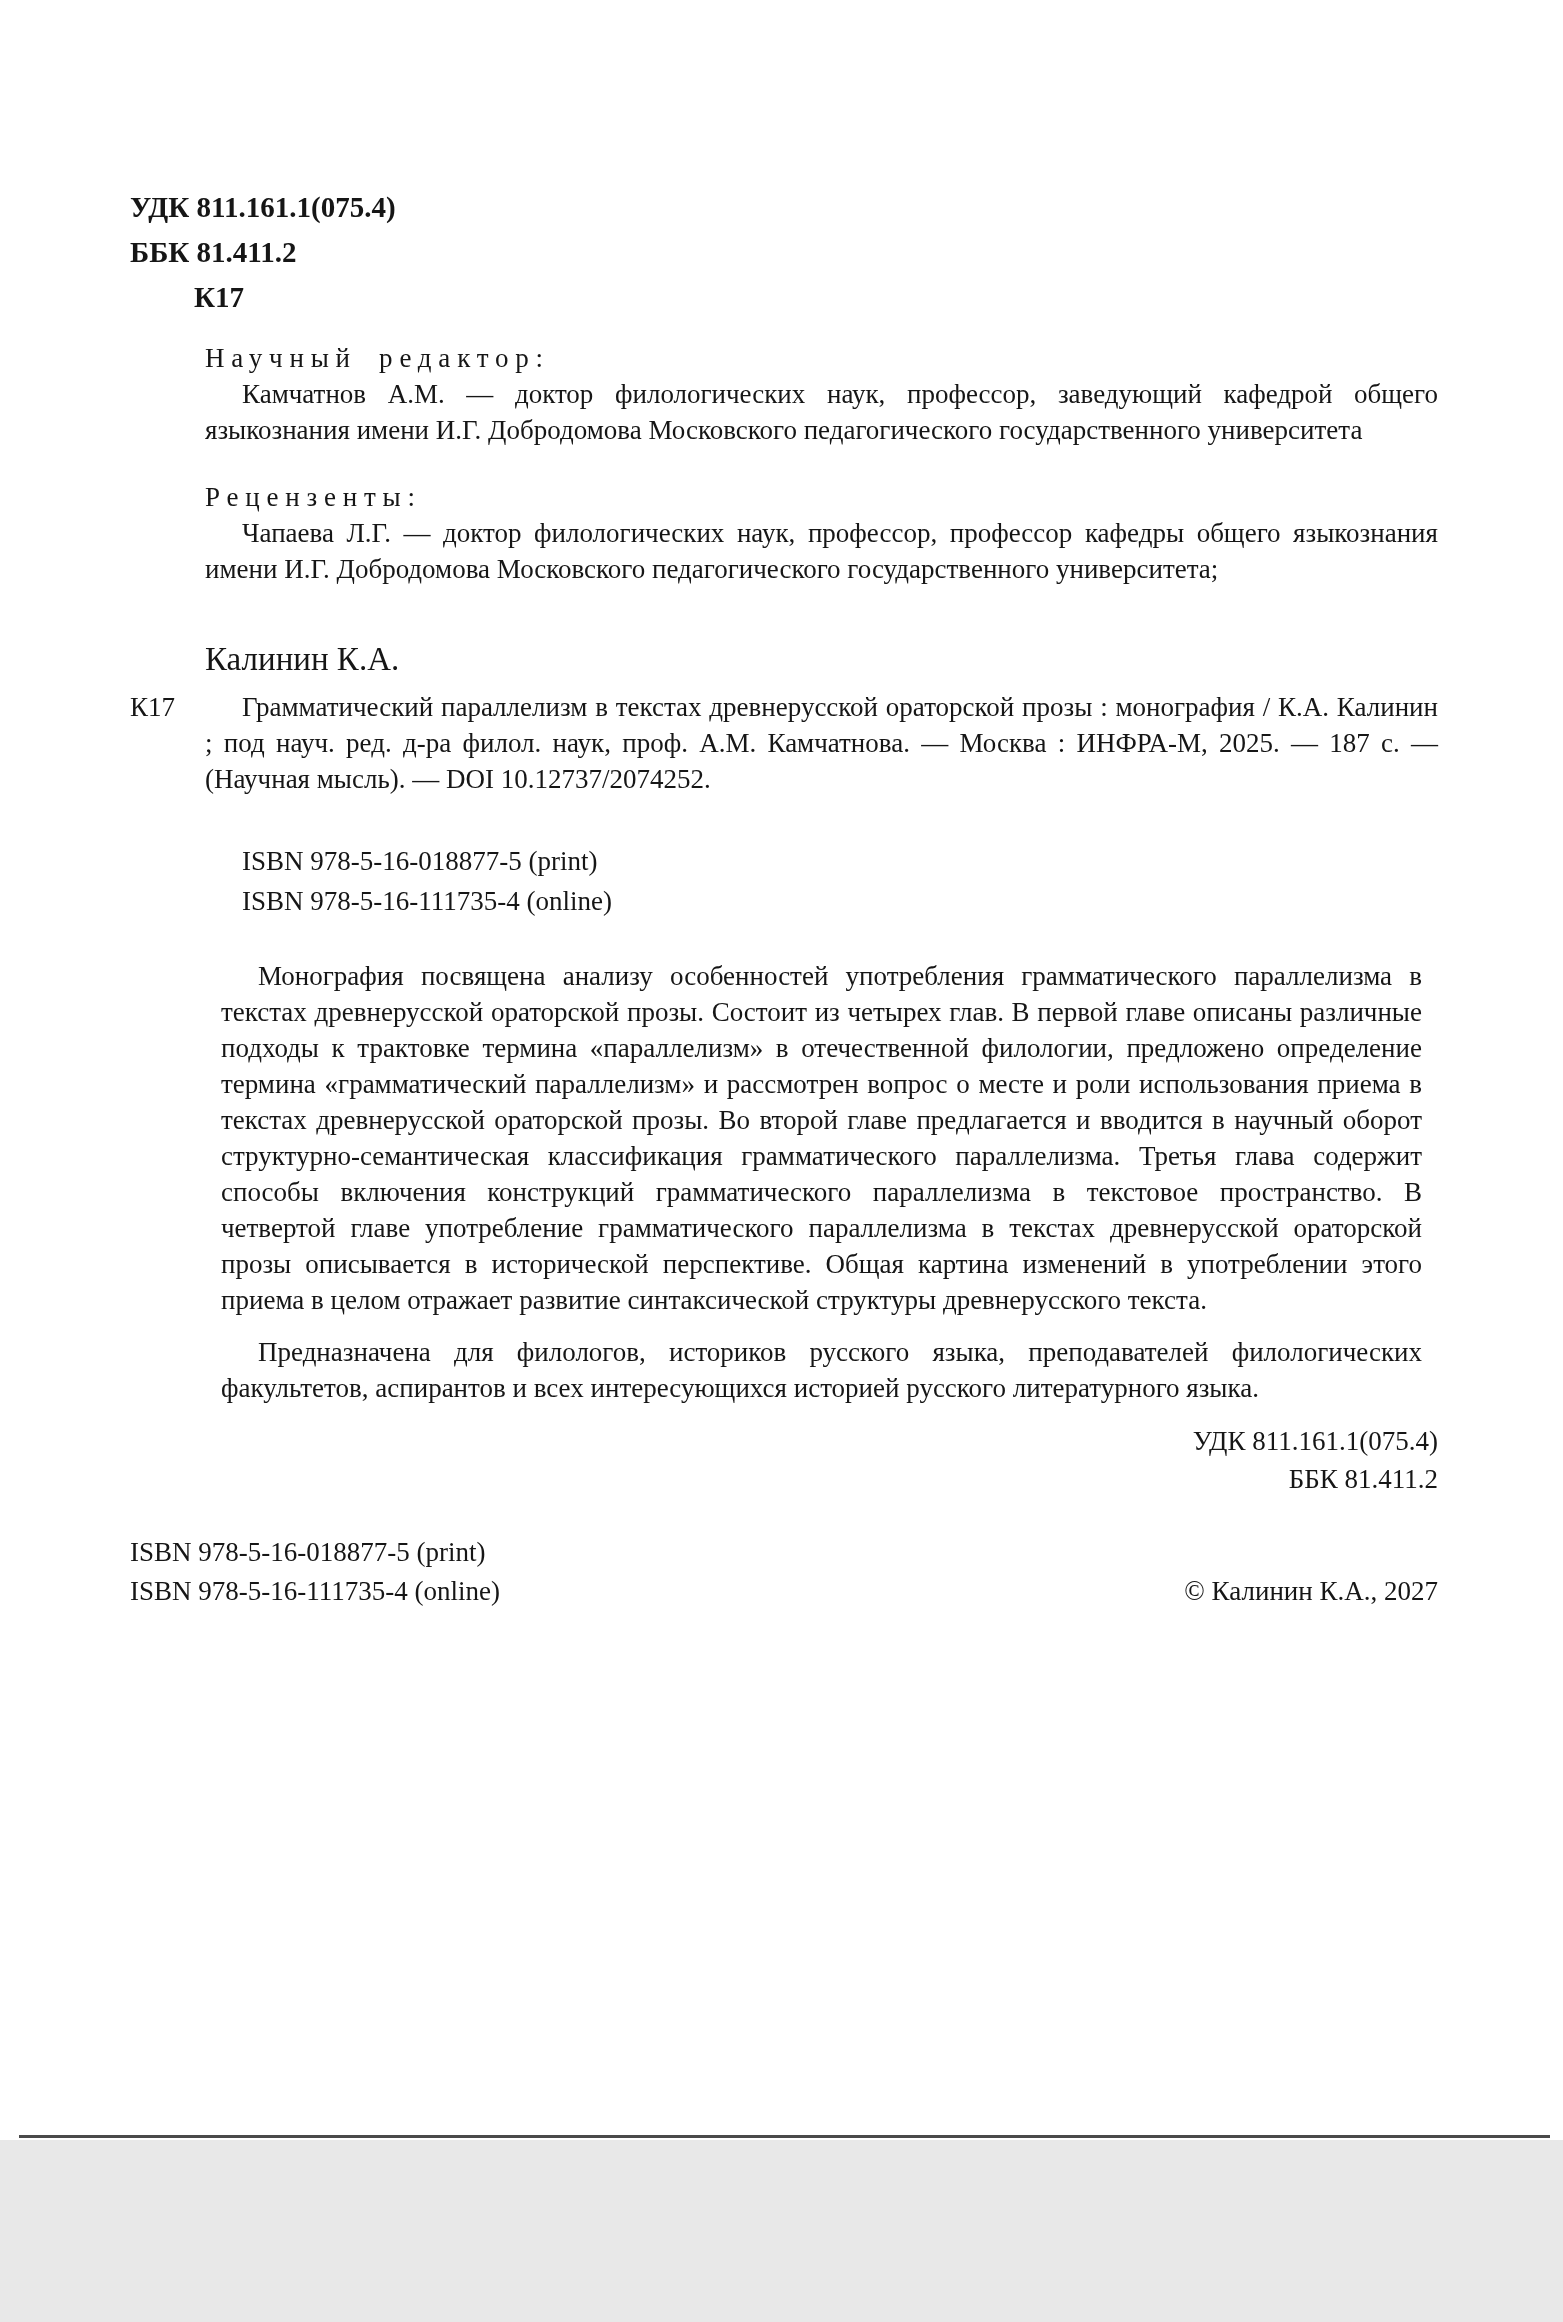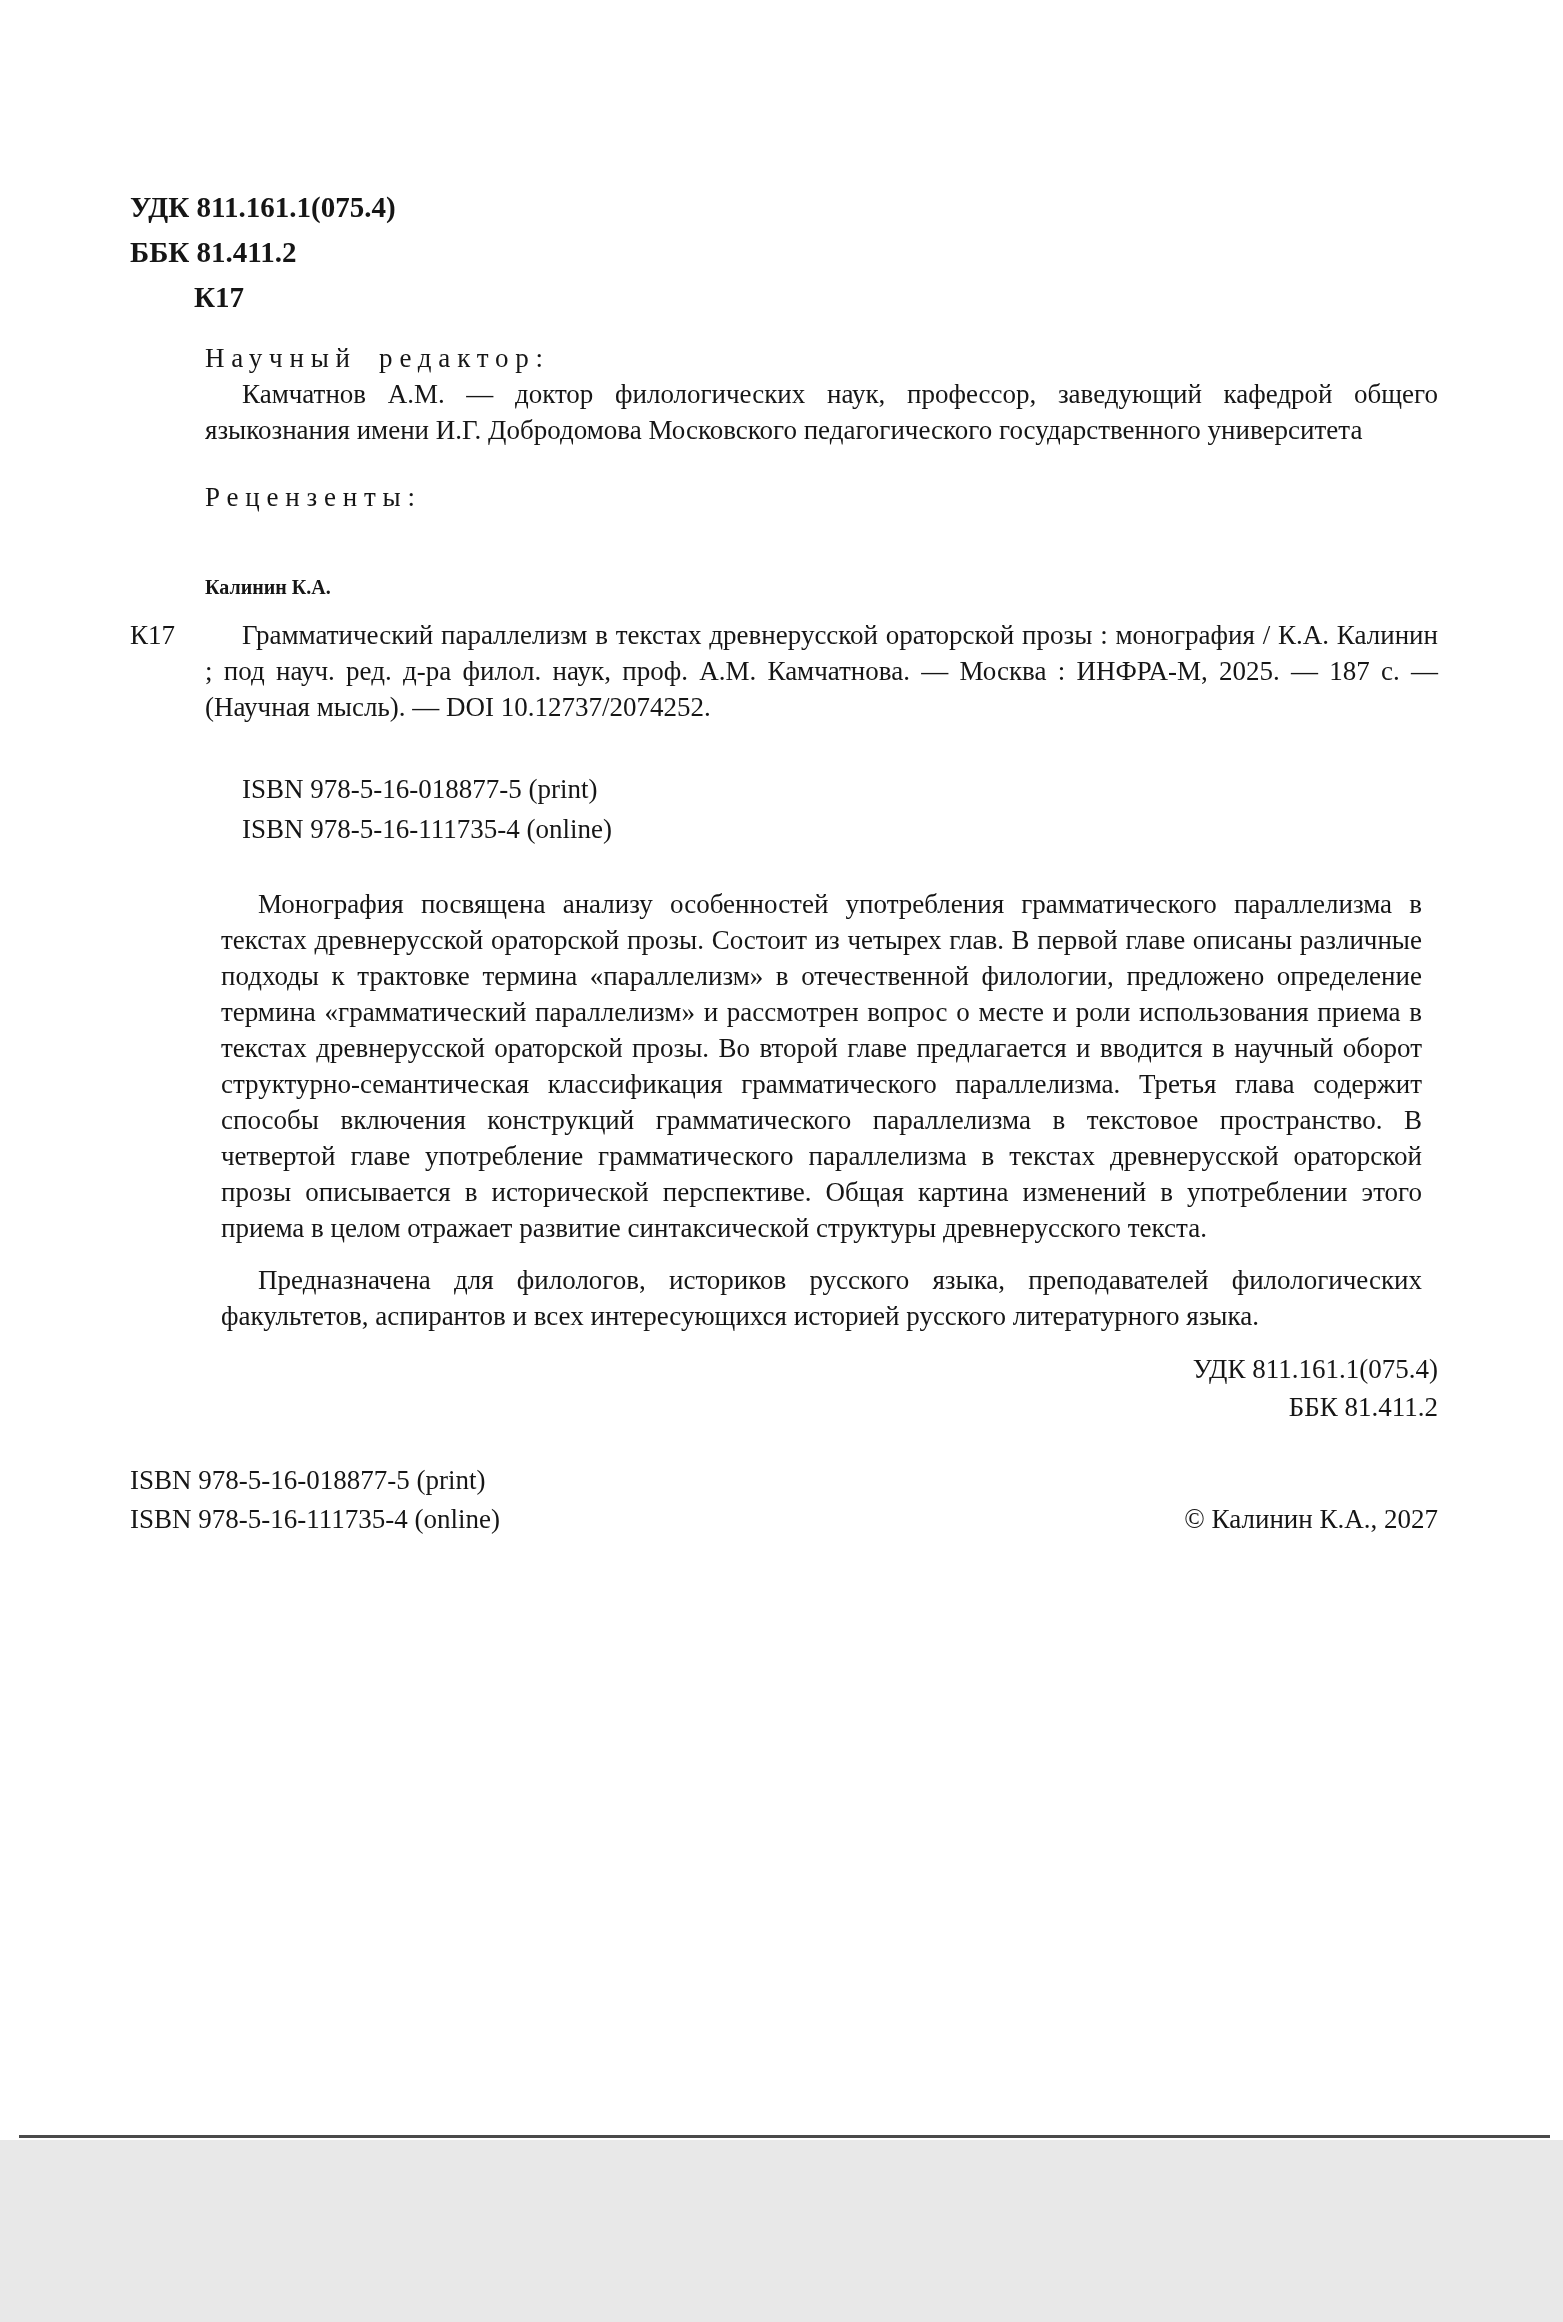--- a/index.html
+++ b/index.html
@@ -43,22 +43,22 @@
   .heading-gap-md { margin-top: 31px; }
   p.entry {
     margin: 0;
     text-align: justify;
     text-indent: 37px;
   }
   .name-italic {
   }
   .author-heading {
     margin-top: 54px;
-    font-weight: bold;
-    font-size: 20px;
+    font-weight: normal;
+    font-size: 33px;
   }
   .biblio {
     position: relative;
     margin-top: 11.6px;
   }
   .biblio .margin-code {
     position: absolute;
     left: -75px;
     top: 0;
     font-weight: normal;
@@ -110,20 +110,21 @@
 
     <div class="inner">
 
       <div class="section">
         <div class="sp-heading heading-gap-lg">Научный редактор:</div>
         <p class="entry"><span class="name-italic">Камчатнов А.М.</span> <span>— доктор филологических наук, профессор, заведующий кафедрой общего языкознания имени И.Г. Добродомова Московского педагогического государственного университета</span></p>
       </div>
 
       <div class="section">
         <div class="sp-heading heading-gap-md">Рецензенты:</div>
+        <p class="entry"><span class="name-italic">Чапаева Л.Г.</span> <span>— доктор филологических наук, профессор, профессор кафедры общего языкознания имени И.Г. Добродомова Московского педагогического государственного университета;</span></p>
       </div>
 
       <div class="author-heading">Калинин К.А.</div>
 
       <div class="biblio">
         <span class="margin-code">К17</span>
         <p class="entry">Грамматический параллелизм в текстах древнерусской ораторской прозы : монография / К.А. Калинин ; под науч. ред. д-ра филол. наук, проф. А.М. Камчатнова. — Москва : ИНФРА-М, 2025. — 187 с. — (Научная мысль). — DOI 10.12737/2074252.</p>
       </div>
 
       <div class="isbn-block-mid">

